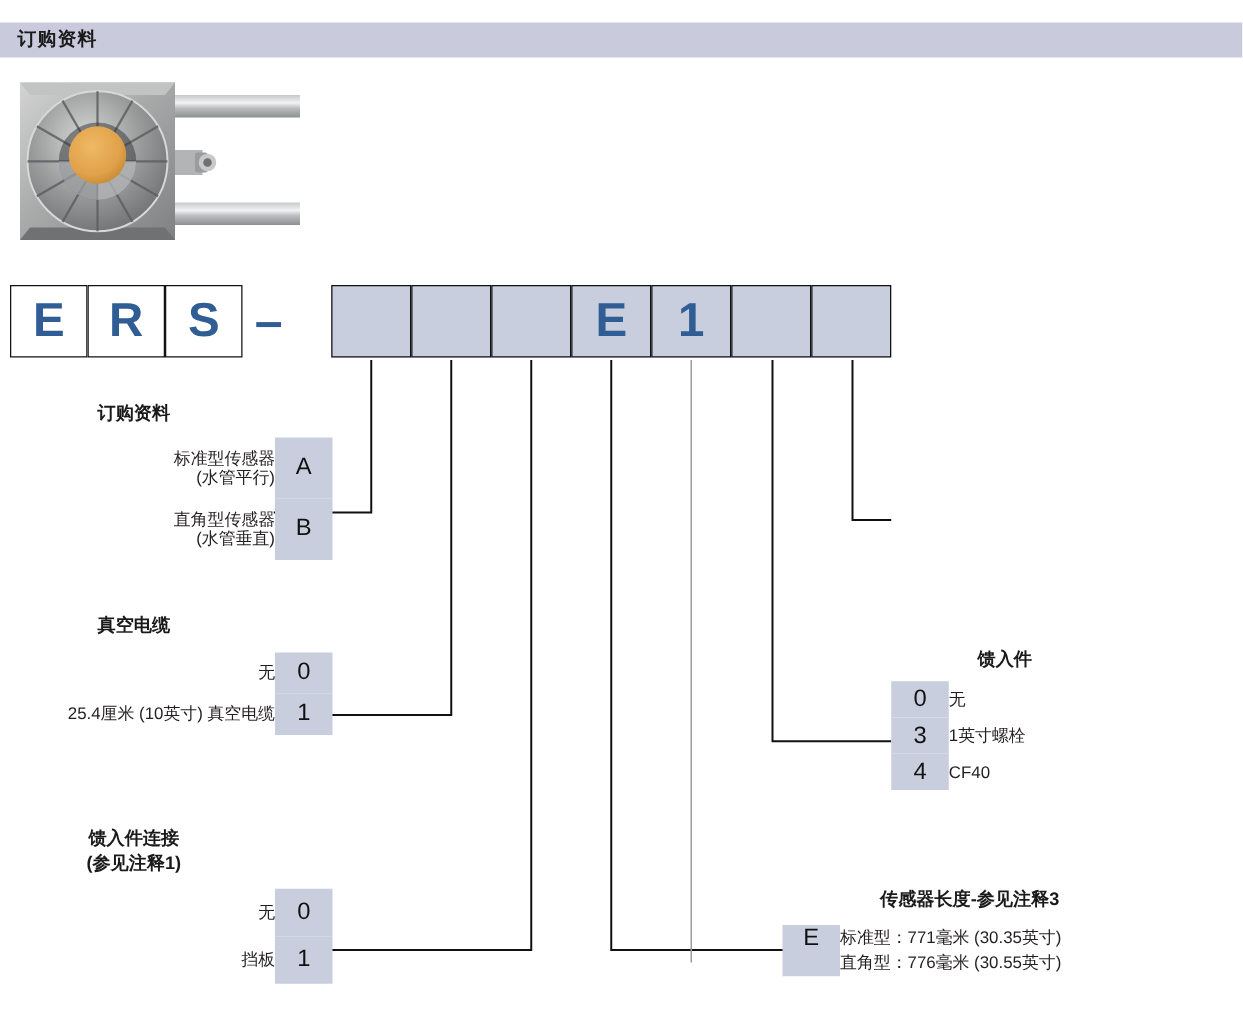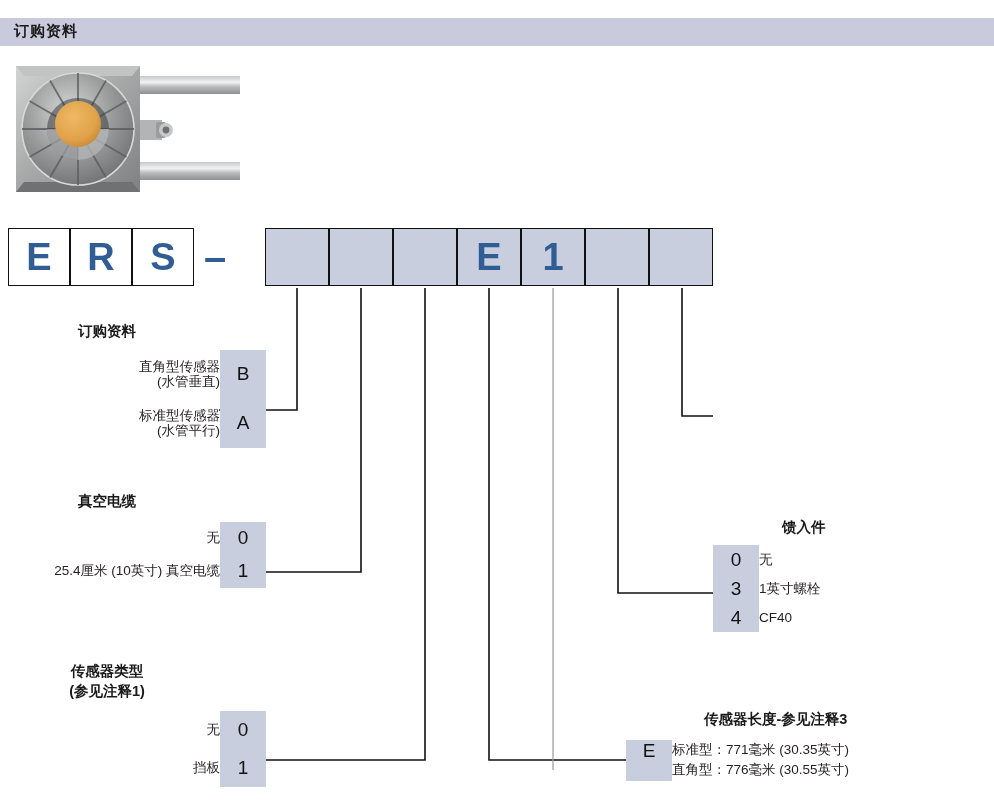--- a/index.html
+++ b/index.html
@@ -180,33 +180,33 @@
     </g>
 
     <path d="M553 278 L553 760" stroke="#9a9a9a" stroke-width="1.2" fill="none"></path>
   </svg>
 
   <div class="grp" style="left:0px;top:312px;width:266px;">
     <div class="grp-title" style="text-align:center;padding-right:52px;">订购资料</div>
     <table class="opt-table" style="margin-top:8px;width:266px;">
       <tbody>
           <tr>
+        <td class="desc-r" style="width:220px;">
+          <div>标准型传感器</div>
+          <div>(水管平行)</div>
+        </td>
+        <td class="codecell" style="height:49px;">A</td>
+      </tr>
+      <tr>
         <td class="desc-r">
           <div>直角型传感器</div>
           <div>(水管垂直)</div>
         </td>
         <td class="codecell" style="height:49px;">B</td>
       </tr>
-      <tr>
-        <td class="desc-r" style="width:220px;">
-          <div>标准型传感器</div>
-          <div>(水管平行)</div>
-        </td>
-        <td class="codecell" style="height:49px;">A</td>
-      </tr>
     </tbody>
       </table>
   </div>
 
   <div class="grp" style="left:0px;top:482px;width:266px;">
     <div class="grp-title" style="text-align:center;padding-right:52px;">真空电缆</div>
     <table class="opt-table" style="margin-top:10px;width:266px;">
       <tbody>
           <tr>
         <td class="desc-r" style="width:220px;">无</td>
@@ -215,21 +215,21 @@
       <tr>
         <td class="desc-r">25.4厘米 (10英寸) 真空电缆</td>
         <td class="codecell" style="height:33px;">1</td>
       </tr>
     </tbody>
       </table>
   </div>
 
   <div class="grp" style="left:0px;top:652px;width:266px;">
     <div class="grp-title" style="text-align:center;padding-right:52px;">
-      <div>传感器类型</div>
+      <div>馈入件连接</div>
       <div>(参见注释1)</div>
     </div>
     <table class="opt-table" style="margin-top:10px;width:266px;">
       <tbody>
           <tr>
         <td class="desc-r" style="width:220px;">无</td>
         <td class="codecell" style="height:38px;">0</td>
       </tr>
       <tr>
         <td class="desc-r">挡板</td>

